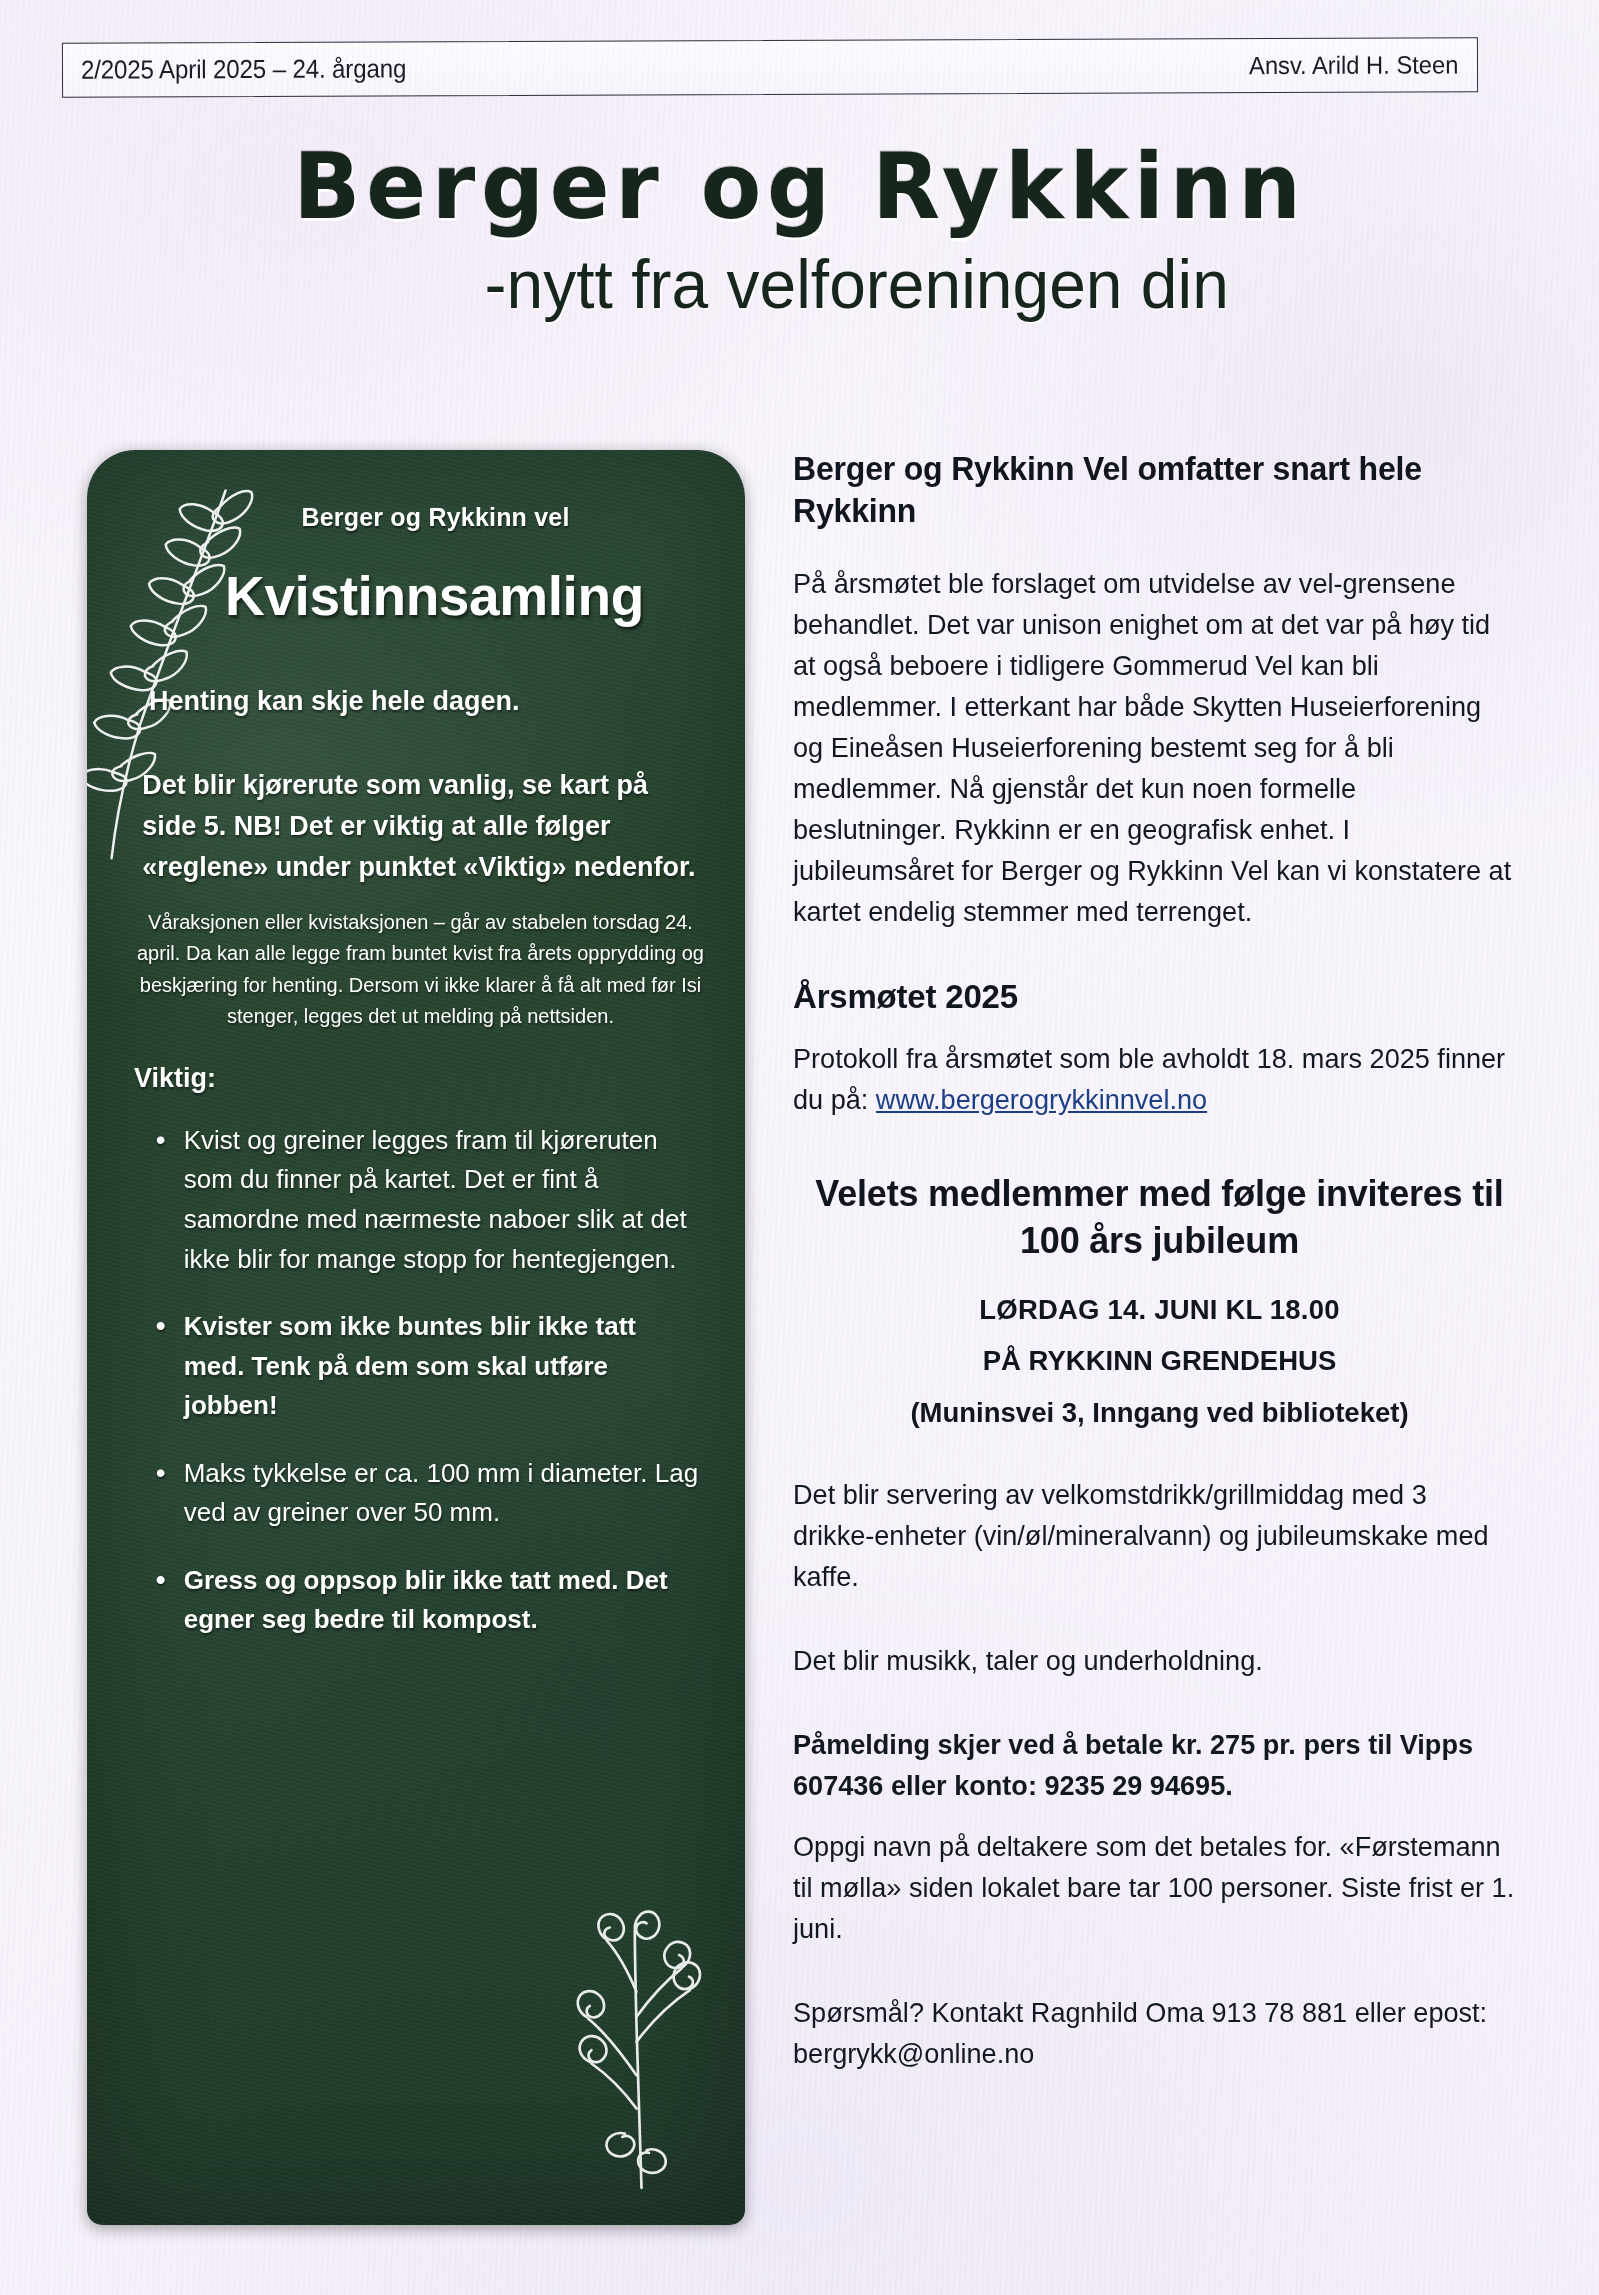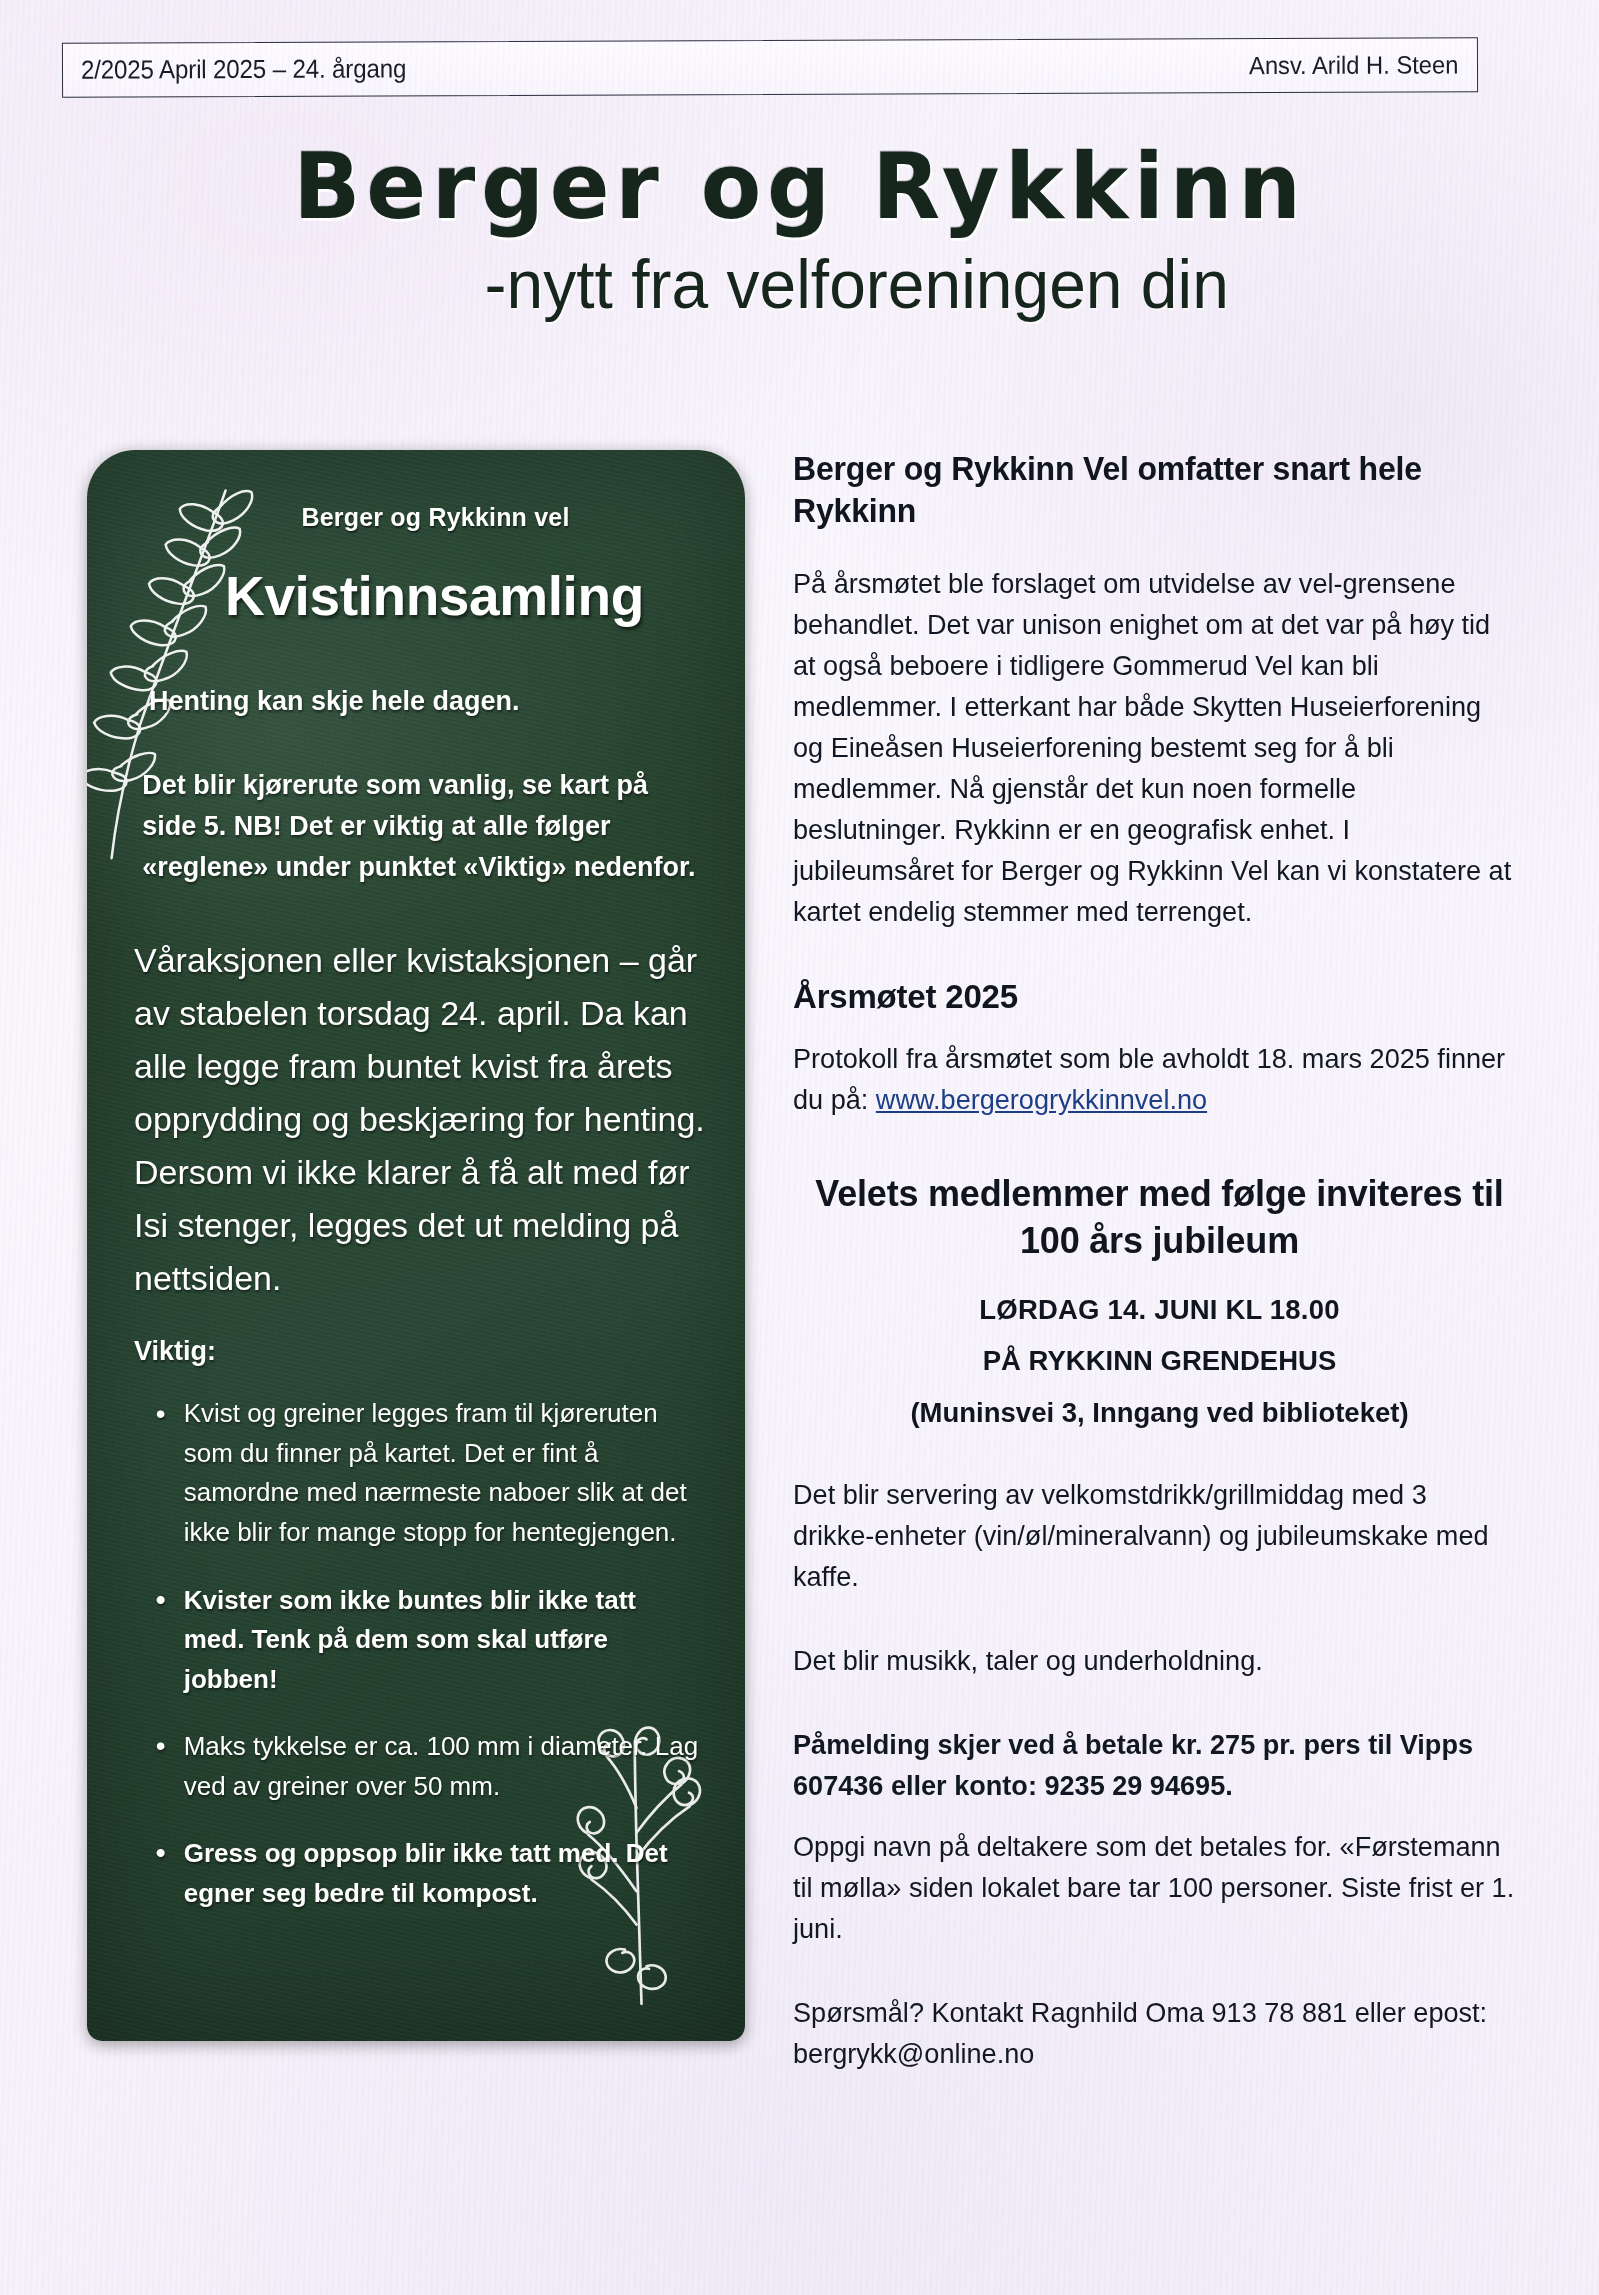--- a/index.html
+++ b/index.html
@@ -51,21 +51,21 @@
   }
   .title-sub{
     font-size:68px;color:#16261d;line-height:1;margin-top:18.3px;
     letter-spacing:0px;padding-left:117px;
     text-shadow:1.7px 1.7px 0 rgba(255,255,255,.75);
     transform:scaleX(0.97);
   }
 
   
   .poster{
-    position:absolute;left:87px;top:450px;width:658px;height:1591px;
+    position:absolute;left:87px;top:450px;width:658px;height:1775px;
     border-radius:48px 48px 15px 15px;
     background:
       radial-gradient(ellipse 583px 417px at 30% 18%, #35543f 0%, rgba(53,84,63,0) 62%),
       radial-gradient(ellipse 500px 583px at 78% 72%, #24402f 0%, rgba(36,64,47,0) 60%),
       linear-gradient(168deg,#2c4b38 0%, #28452f 28%, #2a4835 55%, #24402d 78%, #20392a 100%);
     box-shadow:0 3.3px 15px rgba(0,0,0,.33), inset 0 0 117px rgba(0,0,0,.28);
     color:#ffffff;
     overflow:hidden;
   }
   .poster::before{
@@ -85,22 +85,23 @@
     margin:33px 0 0 28px;letter-spacing:-0.4px;
     text-shadow:1.7px 2.5px 3.3px rgba(0,0,0,.55);
   }
   .p-bold-center{
     font-weight:bold;font-size:27px;line-height:1.52;
     text-shadow:0.8px 1.7px 2.5px rgba(0,0,0,.5);
   }
   .p-m1{margin:52px 0 0 15px;}
   .p-m2{margin:43px 0 0 8.3px;}
   .p-body{
-    font-size:34px;line-height:1.56;margin-top:46px;
-    text-shadow:0.8px 1.7px 2.5px rgba(0,0,0,.5);
+    font-size:20px;line-height:1.56;margin-top:19px;
+    text-shadow:0.8px 1.7px 2.5px rgba(0,0,0,.5);
+    text-align:center;
   }
   .p-viktig{
     font-size:27px;font-weight:bold;margin-top:31px;
     text-shadow:0.8px 1.7px 2.5px rgba(0,0,0,.5);
   }
   .p-list{list-style:none;margin:27px 0 0 0;padding:0 6.7px 0 21.7px;}
   .p-list li{
     position:relative;padding-left:28px;margin-bottom:28px;
     font-size:26px;line-height:1.52;
     text-shadow:0.8px 1.7px 2.5px rgba(0,0,0,.5);

